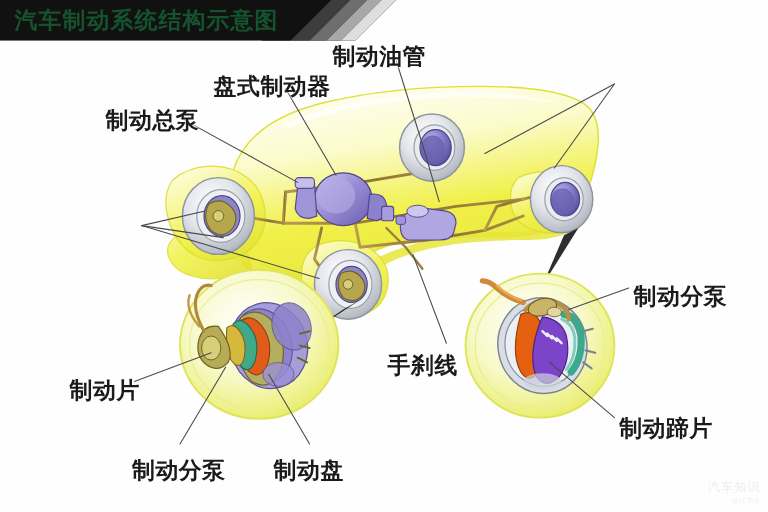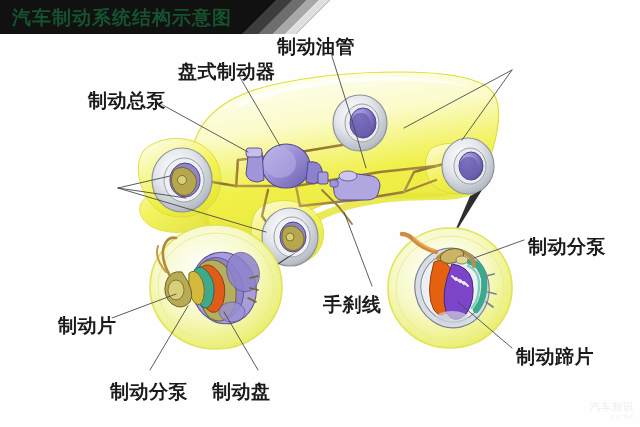--- a/index.html
+++ b/index.html
@@ -274,20 +274,20 @@
   </div>
 
   <div class="label" style="left:88px;top:88px;">制动总泵</div>
   <div class="label" style="left:178px;top:59px;">盘式制动器</div>
   <div class="label" style="left:277px;top:34px;">制动油管</div>
   <div class="label" style="left:528px;top:234px;">制动分泵</div>
   <div class="label" style="left:323px;top:292px;">手刹线</div>
   <div class="label" style="left:516px;top:344px;">制动蹄片</div>
   <div class="label" style="left:58px;top:313px;">制动片</div>
   <div class="label" style="left:110px;top:379px;">制动分泵</div>
-  <div class="label" style="left:212px;top:379px;">制动盘</div>
+  <div class="label" style="left:228px;top:379px;">制动盘</div>
 
   <div id="watermark">
     <div class="wm1">汽车知识</div>
     <div class="wm2">qiche</div>
   </div>
 
 </div>
 
 </body></html>

